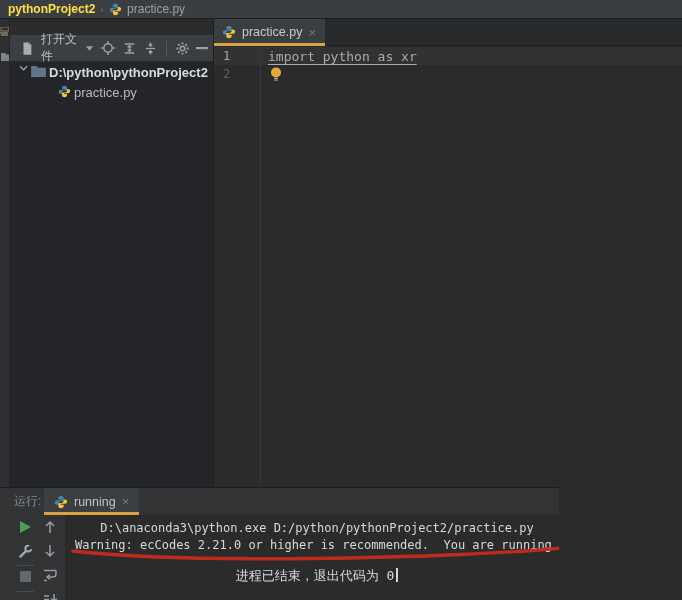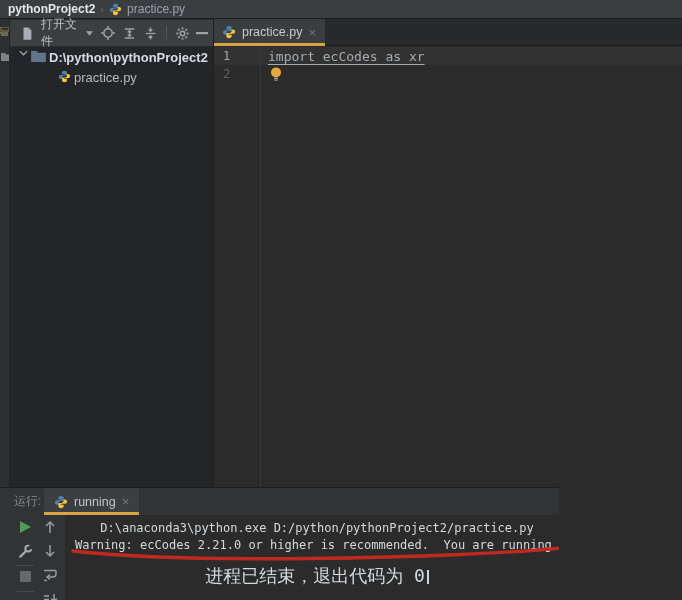--- a/index.html
+++ b/index.html
@@ -13,33 +13,33 @@
   }
   svg { display:block; }
 
   
   .breadcrumb-bar {
     position:absolute; left:0; top:0; width:682px; height:19px;
     background:#3b3e40; border-bottom:1px solid #1c1d1e;
     display:flex; align-items:center; padding-left:8px; gap:5px;
     font-size:12px;
   }
-  .crumb-project { font-weight:bold; color:#e5e5e5; }
+  .crumb-project { font-weight:bold; color:#fde047; }
   .crumb-sep { color:#6a6f73; font-size:11px; }
   .crumb-file { color:#9aa0a6; }
 
   
   .left-stripe {
     position:absolute; left:0; top:19px; width:10px; height:468px;
     background:#2d2f31; border-right:1px solid #232425;
   }
   .stripe-icon { position:absolute; left:0; opacity:.85; }
 
   
-  .project-panel { position:absolute; left:10px; top:20px; width:203px; height:468px; background:#242528; }
+  .project-panel { position:absolute; left:10px; top:35px; width:203px; height:468px; background:#242528; }
   .pp-toolbar {
     height:27px; background:#3c3f41; border-bottom:1px solid #2a2b2c;
     display:flex; align-items:center; padding:0 4px 0 9px; gap:4px;
   }
   .tb-btn { display:flex; align-items:center; justify-content:center; height:20px; padding:0 1px; border-radius:3px; }
   .tb-label { font-size:12px; color:#bcbfc1; display:flex; align-items:center; gap:3px; padding:0 2px; }
   .tb-sep { width:1px; height:15px; background:#54575a; margin:0 3px; }
   .pp-tree { padding-top:3px; font-size:13px; }
   .tree-row { height:20px; display:flex; align-items:flex-start; gap:3px; }
   .tree-row.root { padding-left:9px; color:#d8dce1; font-weight:bold; }
@@ -77,21 +77,21 @@
   .run-body { position:absolute; left:0; top:27px; right:0; bottom:0; display:flex; }
   .run-toolbar { position:relative; width:65px; background:#313335; flex:none; }
   .rt-icon { position:absolute; width:16px; height:16px; display:flex; align-items:center; justify-content:center; }
   .rt-sep { position:absolute; left:17px; width:17px; height:1px; background:#47494b; }
   .console {
     position:relative; flex:1; background:#2b2b2b;
     font-family:"DejaVu Sans Mono", monospace; font-size:12px; line-height:17px;
     color:#d6d8da; padding:5px 0 0 10px; overflow:hidden;
   }
   .console-line { white-space:pre;text-align:center; }
-  .console-line.exit { margin-top:13px; font-size:18px; }
+  .console-line.exit { margin-top:13px; font-size:13px; }
   .caret { display:inline-block; width:2px; height:14px; background:#d2d5d7; vertical-align:-2px; margin-left:2px; }
   .red-annotation { position:absolute; left:0; top:0; pointer-events:none; }
 </style>
 </head>
 <body>
 
 <div class="breadcrumb-bar">
   <span class="crumb-project">pythonProject2</span>
   <span class="crumb-sep">›</span>
   <span>
@@ -193,21 +193,21 @@
       <span>practice.py</span>
       <span class="tab-close">×</span>
       <span class="tab-underline" style="background:#d9a343;"></span>
     </div>
   </div>
   <div class="editor-body">
     <div class="current-line-highlight"></div>
     <div class="gutter-line"></div>
     <div class="code-row r1">
       <span class="lnum">1</span>
-      <span class="code-text">import ecCodes as xr</span>
+      <span class="code-text">import python as xr</span>
     </div>
     <div class="code-row r2">
       <span class="lnum">2</span>
       <span class="bulb-wrap">
         <svg width="12" height="14" viewBox="0 0 12 14">
           <circle cx="6" cy="5.4" r="5" fill="#e9a63a"></circle>
           <rect x="4" y="10.8" width="4" height="1.6" rx="0.6" fill="#9a9da0"></rect>
           <rect x="4.4" y="12.8" width="3.2" height="1.1" rx="0.5" fill="#7d8083"></rect>
         </svg>
       </span>

